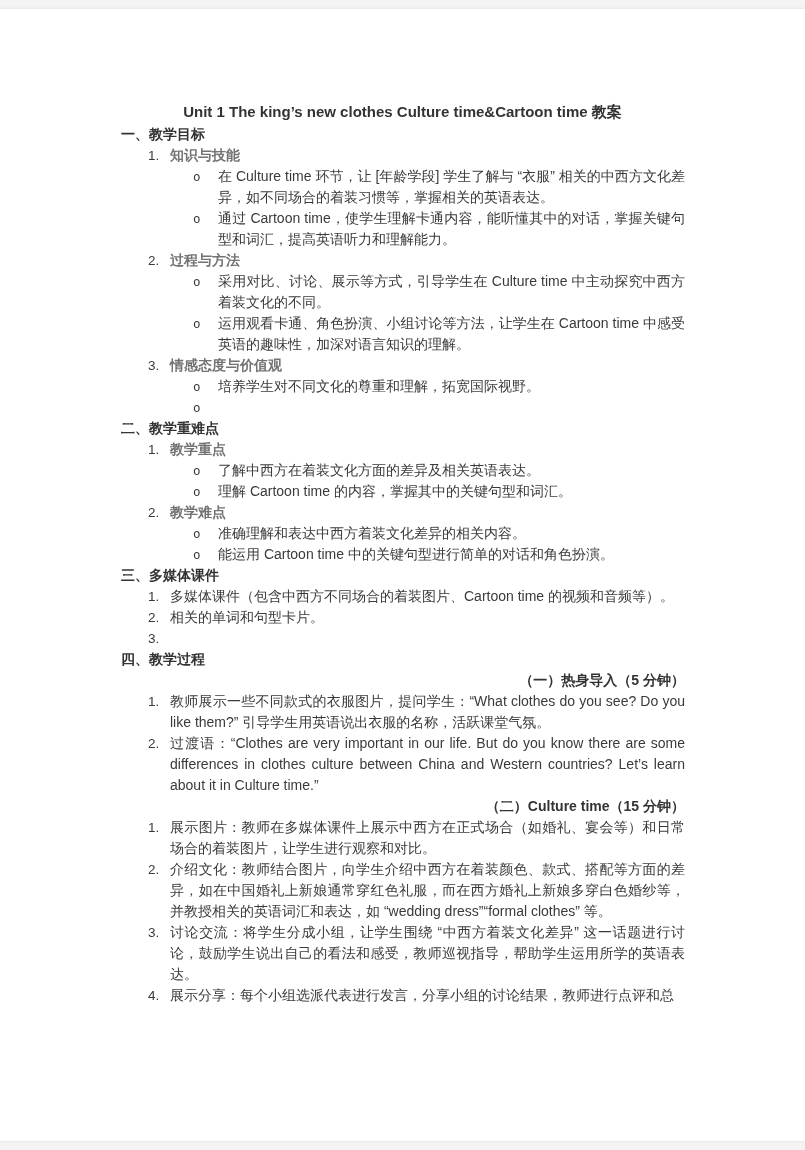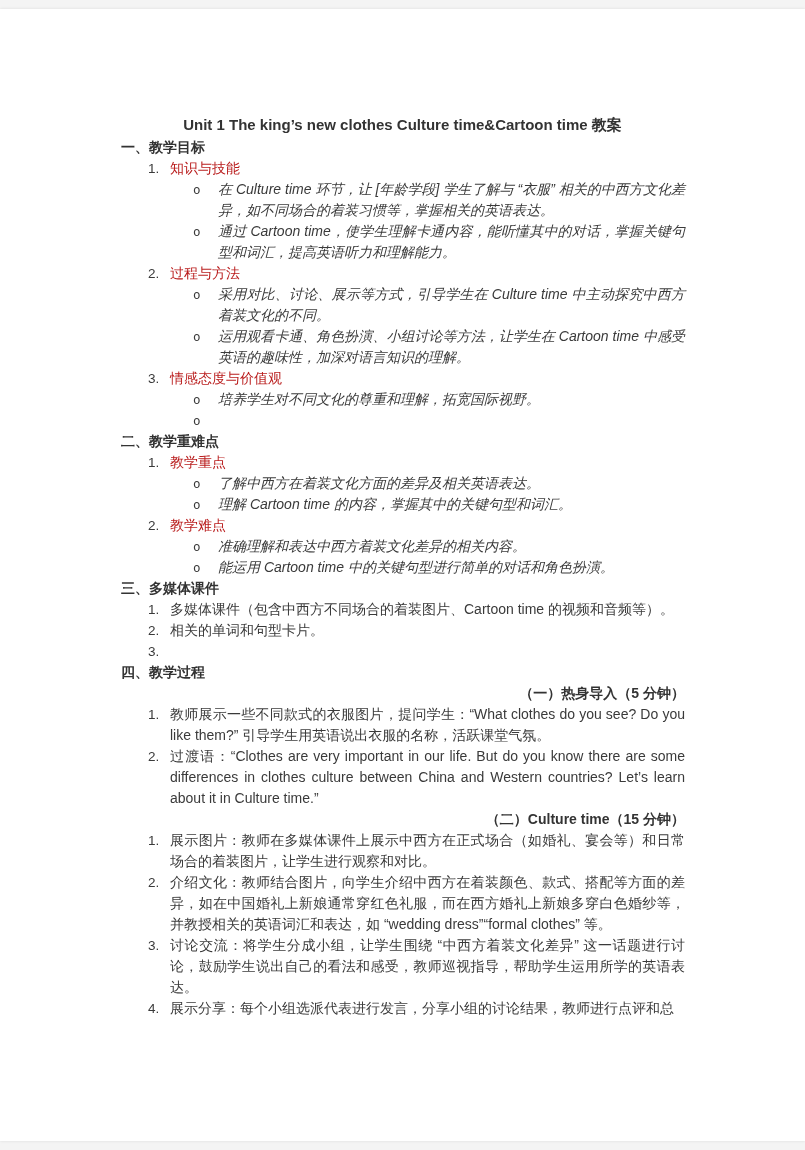--- a/index.html
+++ b/index.html
@@ -25,21 +25,21 @@
     background:#ffffff;
     box-shadow:0 0 3px rgba(0,0,0,0.10);
   }
   .content {
     padding:92px 120px 0 96px;
     font-size:14px;
     line-height:21px;
     color:#3a3a3a;
   }
   .title {
-    margin:13px -120px 2px -96px;
+    margin:0 -120px 2px -96px;
     text-align:center;
     font-weight:bold;
     font-size:15px;
     color:#333333;
   }
   .h1 {
     padding-left:25px;
     font-weight:bold;
     color:#333333;
   }
@@ -52,41 +52,40 @@
   .num-row {
     display:flex;
     padding-left:52px;
   }
   .num {
     flex:none;
     width:22px;
     font-size:13.5px;
   }
   .lbl {
-    font-weight:normal;
-    color:#b91c1c;
+    font-weight:bold;
+    color:#737373;
   }
   .ntxt {
     flex:auto;
     text-align:justify;
   }
   .bul-row {
     display:flex;
     padding-left:97px;
   }
   .bul {
     flex:none;
     width:25px;
     font-family:"DejaVu Sans Mono",monospace;
     font-size:12.5px;
   }
   .btxt {
     flex:auto;
     text-align:justify;
-    font-style:italic;
   }
 </style>
 </head>
 <body>
 
 <div class="canvas">
   <div class="page">
     <div class="content">
 
       <div class="title">Unit 1 The king’s new clothes Culture time&amp;Cartoon time 教案</div>

